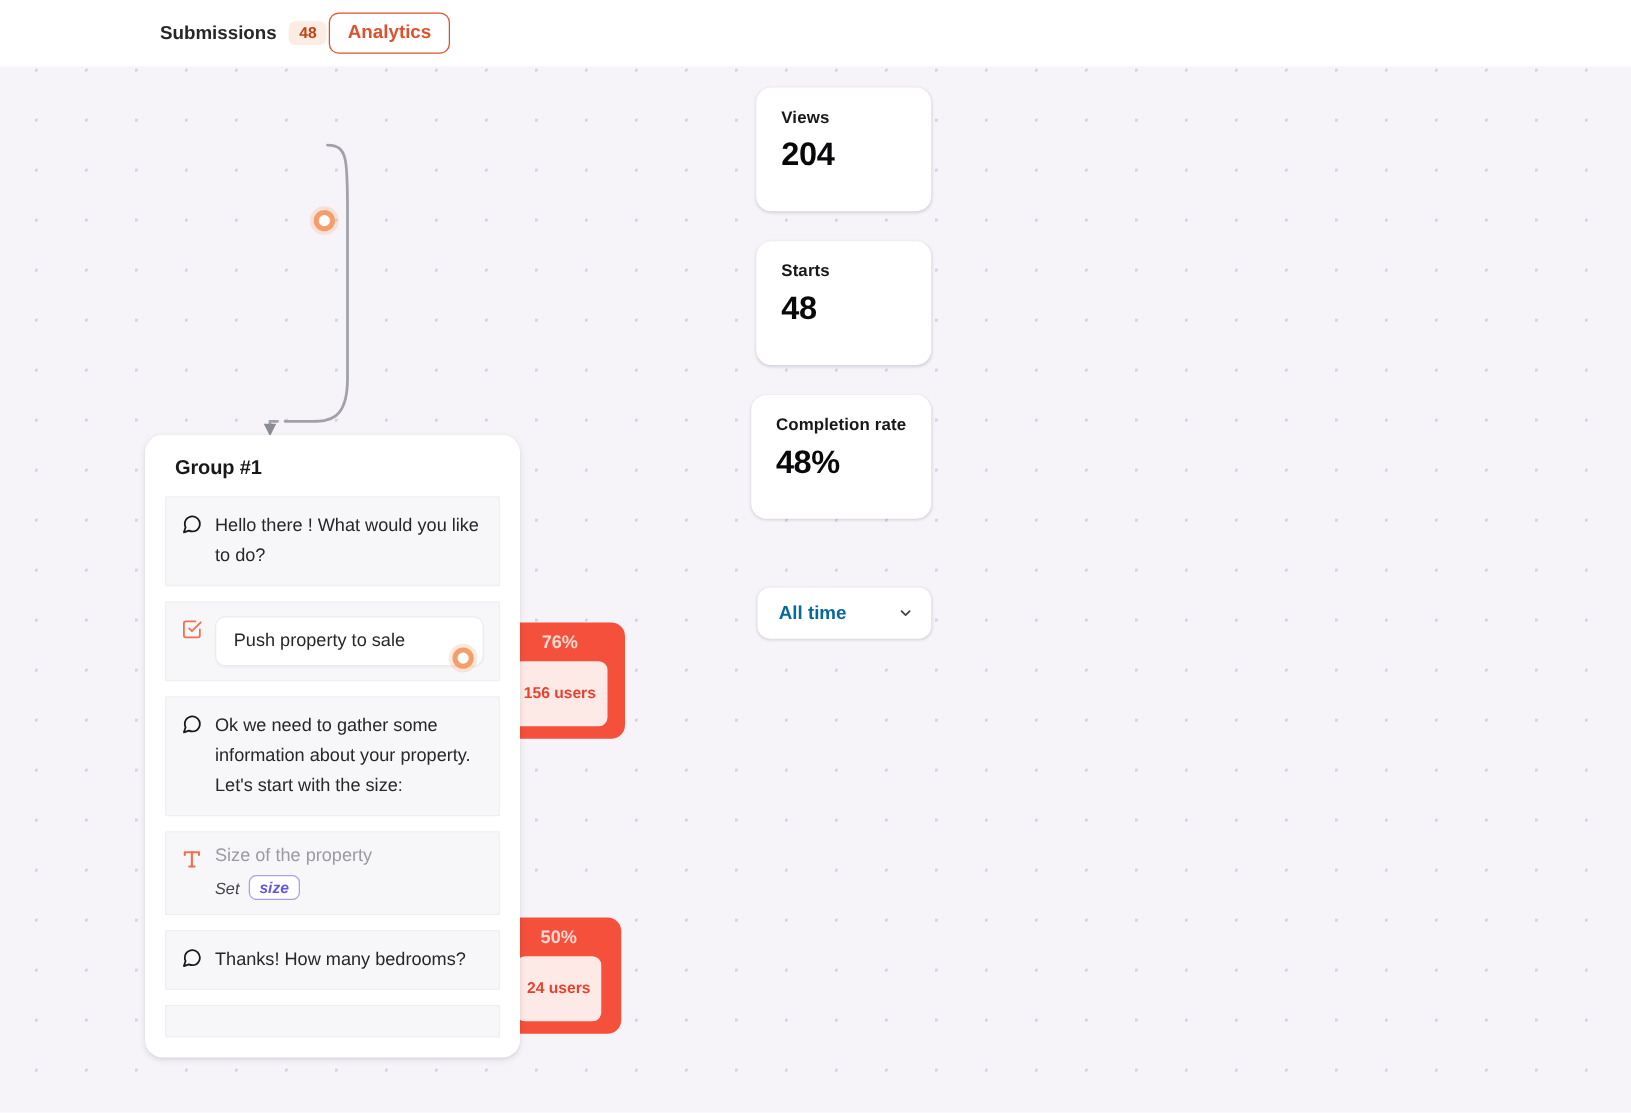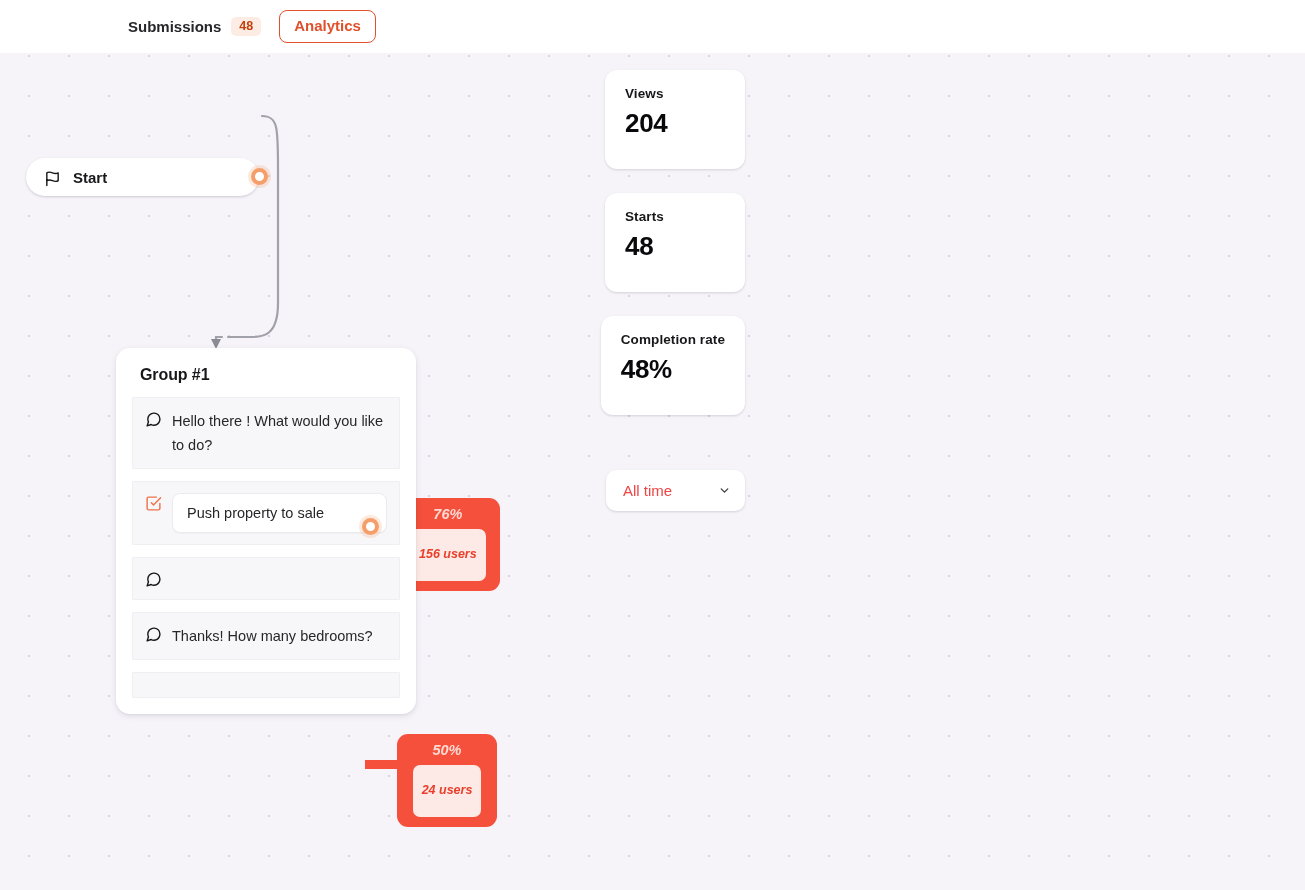--- a/index.html
+++ b/index.html
@@ -18,21 +18,20 @@
     left: 0; top: 0;
     width: 1305px; height: 53px;
     background: #ffffff;
     display: flex;
     align-items: center;
     z-index: 40;
   }
   .tabs {
     display: flex;
     align-items: center;
-    gap: 16px;
     margin-left: 126px;
   }
   .tab-submissions {
     display: flex;
     align-items: center;
     gap: 10px;
     font-size: 15px;
     font-weight: 700;
     color: #27272a;
     padding: 6px 2px;
@@ -113,22 +112,22 @@
     height: 41px;
     width: 139px;
     display: flex;
     align-items: center;
     justify-content: space-between;
     padding: 0 14px 0 17px;
     cursor: pointer;
   }
   .time-select-label {
     font-size: 15px;
-    font-weight: 400;
-    color: #ef4444;
+    font-weight: 700;
+    color: #0369a1;
   }
   .chev { width: 13px; height: 13px; color: #3f3f46; }
 
   
   .start-node {
     position: absolute;
     left: 26px; top: 105px;
     width: 233px; height: 38px;
     background: #ffffff;
     border-radius: 19px;
@@ -254,21 +253,20 @@
   
   .abadge {
     position: absolute;
     background: #f4503c;
     border-radius: 11px;
     padding: 9px 14px 10px 14px;
     min-width: 100px;
     text-align: center;
     z-index: 14;
     cursor: pointer;
-    font-style: italic;
   }
   .abadge-pct {
     font-size: 14.5px;
     font-weight: 700;
     color: #ffd9d2;
     line-height: 1.1;
   }
   .abadge-users {
     margin-top: 6px;
     background: #fdeae7;
@@ -305,27 +303,20 @@
 </div>
 
 <div class="canvas">
 
   <svg class="edges">
     <path d="M 262 63 C 278 63 278 75 278 115 L 278 250 C 278 284 262 284 250 284 L 228 284" fill="none" stroke="#a1a1aa" stroke-width="2.2" stroke-linecap="round"></path>
     <path d="M 222 284 L 216 284 L 216 291" fill="none" stroke="#a1a1aa" stroke-width="2.2" stroke-linecap="round"></path>
     <polygon points="216,296 211,286 221,286" fill="#8b8b94"></polygon>
   </svg>
 
-  <div class="start-node">
-    <svg class="blk-icon" viewBox="0 0 24 24" fill="none" stroke="currentColor" stroke-width="2" stroke-linecap="round" stroke-linejoin="round">
-      <path d="M4 15s1-1 4-1 5 2 8 2 4-1 4-1V4s-1 1-4 1-5-2-8-2-4 1-4 1z"></path>
-      <line x1="4" y1="22" x2="4" y2="15"></line>
-    </svg>
-    <span class="start-label">Start</span>
-  </div>
   <div class="handle handle-start"></div>
 
   <div class="badge-stem stem-1"></div>
   <div class="badge-stem stem-2"></div>
 
   <div class="abadge abadge-1">
     <div class="abadge-pct">76%</div>
     <div class="abadge-users">156 users</div>
   </div>
   <div class="abadge abadge-2">
@@ -348,22 +339,40 @@
         <polyline points="9 11 12 14 22 4"></polyline>
         <path d="M21 12v7a2 2 0 0 1-2 2H5a2 2 0 0 1-2-2V5a2 2 0 0 1 2-2h11"></path>
       </svg>
       <div class="choice-item">Push property to sale</div>
     </div>
 
     <div class="block">
       <svg class="blk-icon" viewBox="0 0 24 24" fill="none" stroke="currentColor" stroke-width="2" stroke-linecap="round" stroke-linejoin="round">
         <path d="M21 11.5a8.38 8.38 0 0 1-.9 3.8 8.5 8.5 0 0 1-7.6 4.7 8.38 8.38 0 0 1-3.8-.9L3 21l1.9-5.7a8.38 8.38 0 0 1-.9-3.8 8.5 8.5 0 0 1 4.7-7.6 8.38 8.38 0 0 1 3.8-.9h.5a8.48 8.48 0 0 1 8 8z"></path>
       </svg>
-    </div>
-
+      <div class="blk-text">
+        <div>Ok we need to gather some information about your property.</div>
+        <div>Let's start with the size:</div>
+      </div>
+    </div>
+
+    <div class="block">
+      <svg class="blk-icon orange" viewBox="0 0 24 24" fill="none" stroke="currentColor" stroke-width="2.4" stroke-linecap="round" stroke-linejoin="round">
+        <polyline points="4 7 4 4 20 4 20 7"></polyline>
+        <line x1="9" y1="20" x2="15" y2="20"></line>
+        <line x1="12" y1="4" x2="12" y2="20"></line>
+      </svg>
+      <div class="input-body">
+        <div class="input-placeholder">Size of the property</div>
+        <div class="set-row">
+          <span>Set</span>
+          <span class="var-chip">size</span>
+        </div>
+      </div>
+    </div>
 
     <div class="block">
       <svg class="blk-icon" viewBox="0 0 24 24" fill="none" stroke="currentColor" stroke-width="2" stroke-linecap="round" stroke-linejoin="round">
         <path d="M21 11.5a8.38 8.38 0 0 1-.9 3.8 8.5 8.5 0 0 1-7.6 4.7 8.38 8.38 0 0 1-3.8-.9L3 21l1.9-5.7a8.38 8.38 0 0 1-.9-3.8 8.5 8.5 0 0 1 4.7-7.6 8.38 8.38 0 0 1 3.8-.9h.5a8.48 8.48 0 0 1 8 8z"></path>
       </svg>
       <div class="blk-text">Thanks! How many bedrooms?</div>
     </div>
 
     <div class="block" style="height:26px;overflow:hidden;"></div>
   </div>

